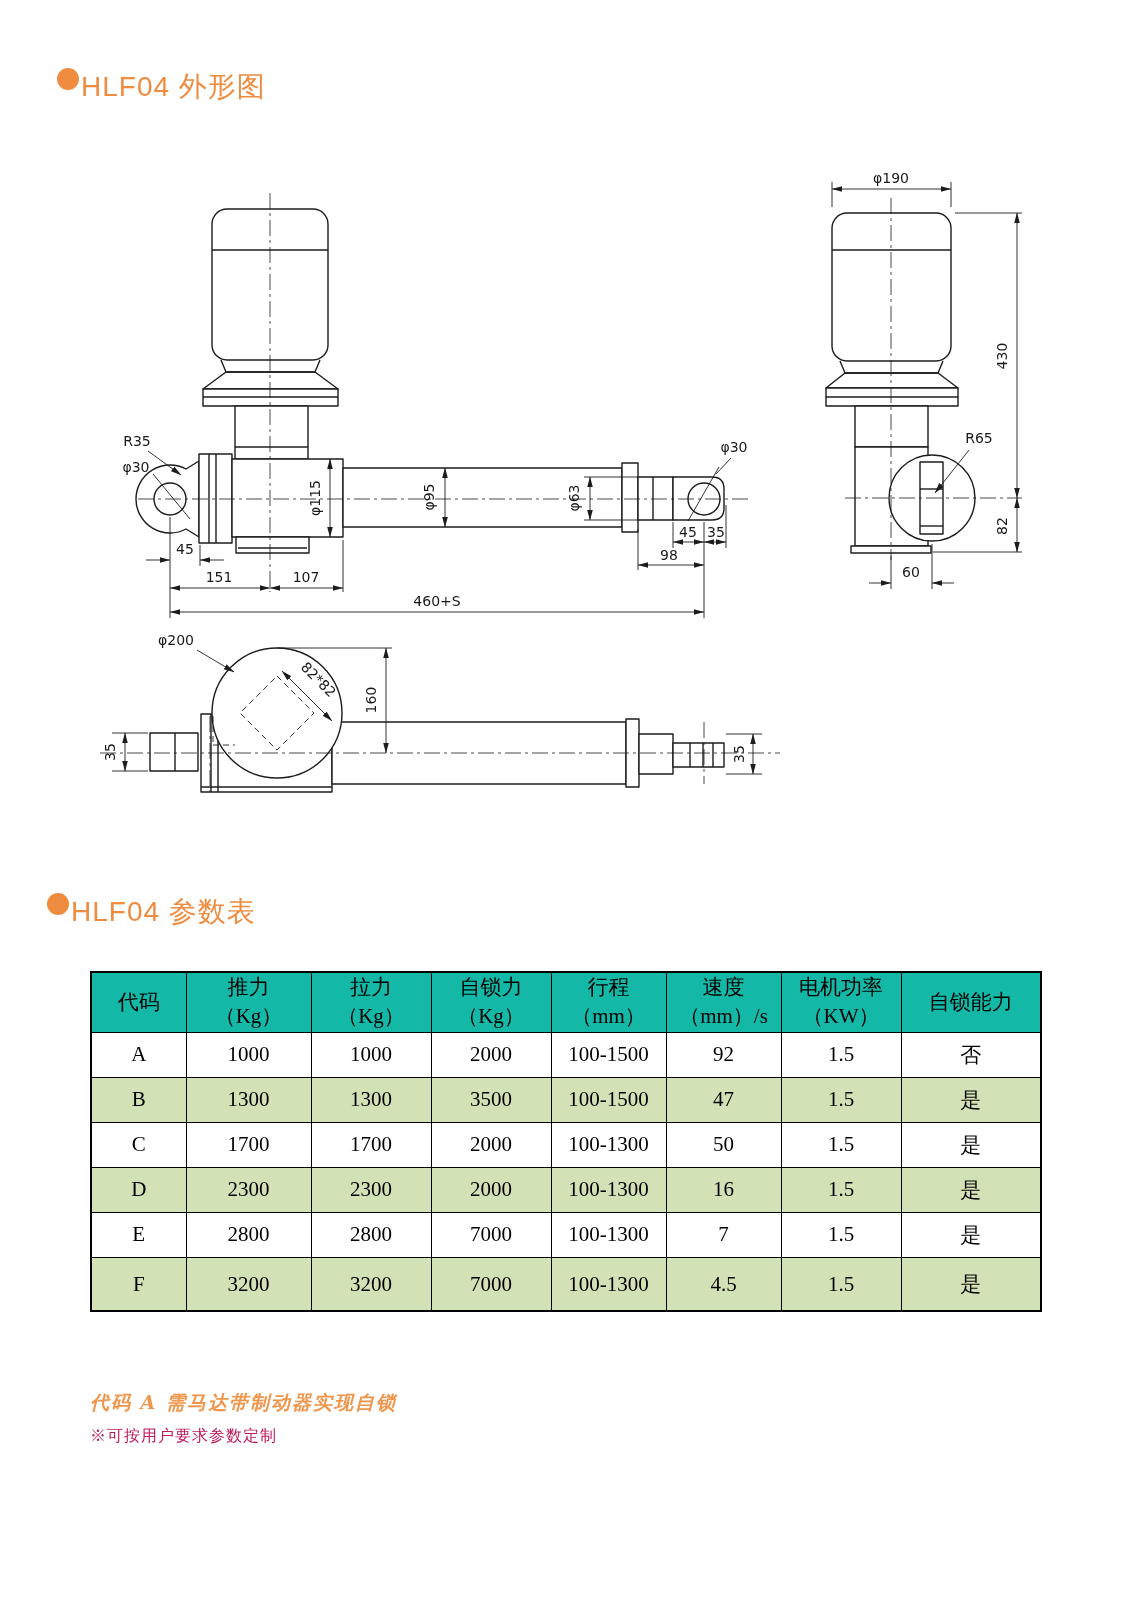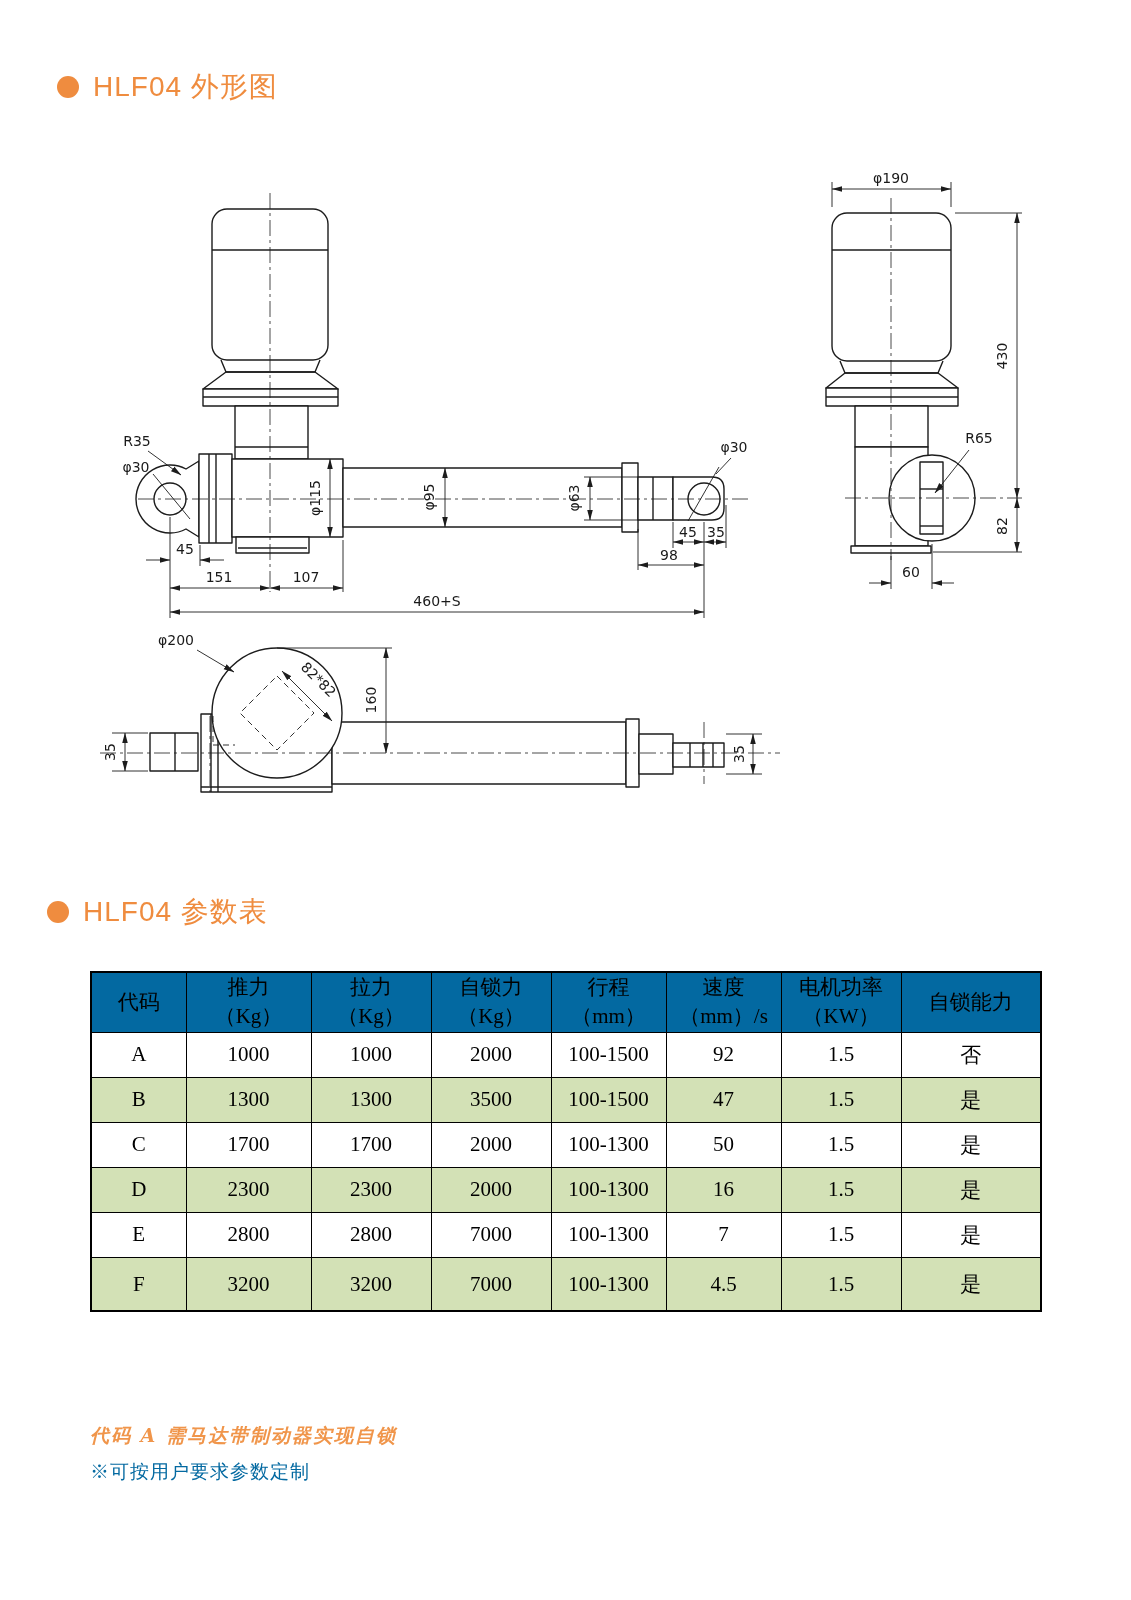--- a/index.html
+++ b/index.html
@@ -1,51 +1,51 @@
 <!DOCTYPE html>
 <html><head>
 <meta charset="utf-8">
 <style>
   html,body{margin:0;padding:0;background:#fff;}
   .page{position:relative;width:1131px;height:1600px;background:#ffffff;overflow:hidden;
         font-family:"Liberation Sans",sans-serif;}
   
-  .sec-title{position:absolute;display:flex;align-items:center;gap:14px;}
+  .sec-title{position:absolute;display:flex;gap:2px;}
   .sec-title .bullet{width:22px;height:22px;border-radius:50%;background:#ef8c3f;flex:0 0 auto;}
   .sec-title .t-text{font-size:28px;color:#ef8c3f;letter-spacing:1px;font-weight:500;
         font-family:"Liberation Sans",sans-serif;}
   #title-outline{left:57px;top:68px;}
   #title-params{left:47px;top:893px;}
   
   svg.drawing{position:absolute;left:0;top:0;}
   .dl{stroke:#1c1c1c;stroke-width:1.4;fill:none;stroke-linejoin:round;stroke-linecap:butt;}
   .fw{fill:#ffffff;}
   .thin{stroke:#1c1c1c;stroke-width:0.9;fill:none;}
   .cl{stroke:#1c1c1c;stroke-width:0.8;fill:none;stroke-dasharray:16 4 3 4;}
   .dsh{stroke:#1c1c1c;stroke-width:0.9;fill:none;stroke-dasharray:6 4;}
   text.dim{font-family:"DejaVu Sans",sans-serif;font-size:14px;fill:#1a1a1a;}
   
   .param-table{position:absolute;left:90px;top:971px;border-collapse:collapse;table-layout:fixed;
         width:950px;font-family:"Liberation Serif","DejaVu Serif",serif;color:#000;}
   .param-table th,.param-table td{border:1px solid #000;text-align:center;vertical-align:middle;
         padding:0;font-weight:400;}
   .param-table{border:2px solid #000;}
-  .param-table thead tr{height:52px;background:#0369a1;}
+  .param-table thead tr{height:52px;background:#14b8a6;}
   .param-table thead th{font-size:21px;}
   .h-top,.h-bot{display:block;line-height:1.4;}
   .h-bot:empty{display:none;}
   .param-table tbody tr{height:45px;background:#ffffff;}
   .param-table tbody tr:nth-child(even){background:#d3e1b6;}
   .param-table tbody tr.tall{height:54px;}
   .param-table tbody td{font-size:21px;}
   
-  .note{position:absolute;left:90px;white-space:nowrap;margin-top:33px;}
+  .note{position:absolute;left:90px;white-space:nowrap;}
   #note-1{top:1390px;font-family:"DejaVu Serif","Liberation Serif",serif;font-style:italic;
         font-size:19px;color:#f0954a;letter-spacing:2px;font-weight:600;}
-  #note-2{top:1426px;font-family:Liberation Serif, serif;font-size:19px;color:#0369a1;
+  #note-2{top:1426px;font-family:Liberation Serif, serif;font-size:16px;color:#be185d;
         letter-spacing:1px;font-weight:500;}
 </style>
 </head>
 <body>
 
 <div class="page">
 
   <div class="sec-title" id="title-outline">
     <span class="bullet"></span>
     <span class="t-text">HLF04 外形图</span>

